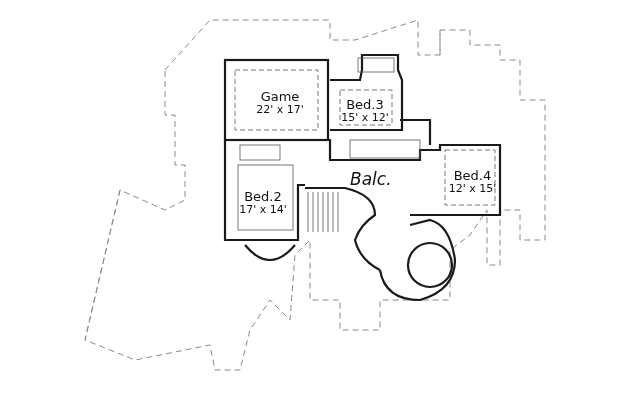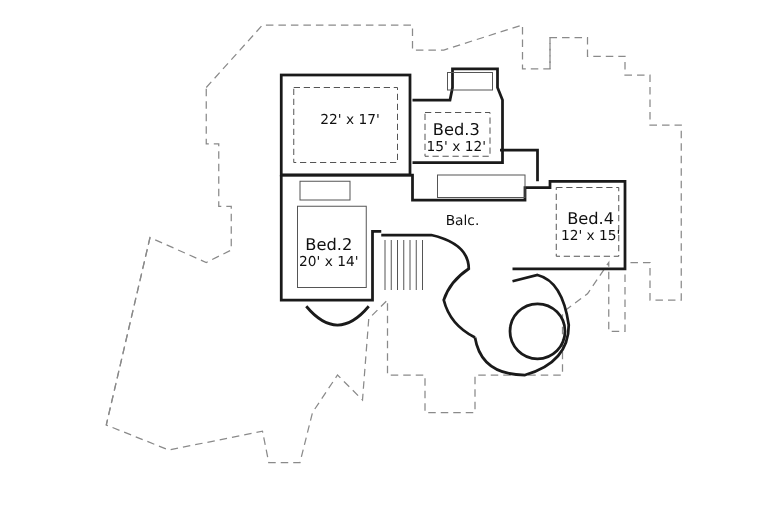--- a/index.html
+++ b/index.html
@@ -1,21 +1,21 @@
 <!DOCTYPE html>
 <html><head>
 <meta charset="utf-8">
 <style>
   html,body{margin:0;padding:0;background:#fff;}
   body{width:620px;height:415px;overflow:hidden;position:relative;font-family:"DejaVu Sans",sans-serif;}
   svg{position:absolute;left:0;top:0;}
   .room-label{position:absolute;text-align:center;color:#111;line-height:1.05;}
   .room-name{font-size:13px;display:block;}
   .room-dim{font-size:11px;display:block;}
-  .balc{font-size:11px;}
+  .balc{font-size:17px;font-style:italic;}
 </style>
 </head>
 <body>
 
 <svg width="620" height="415" viewBox="0 0 620 415">
 
   <g fill="none" stroke="#8a8a8a" stroke-width="1" stroke-dasharray="6,4">
     <path d="M165,70 L210,20 L330,20 L330,40 L355,40 L355,40 L418,20 L418,55 L440,55 L440,30 L470,30 L470,45 L500,45 L500,60 L520,60 L520,100 L545,100 L545,240 L520,240 L520,210 L500,210 L500,265 L487,265 L487,210 L470,235 L450,250 L450,300 L380,300 L380,330 L340,330 L340,300 L310,300 L310,240 L295,255 L290,320 L270,300 L250,330 L240,370 L215,370 L210,345 L135,360 L85,340 L120,190 L165,210 L185,200 L185,165 L175,165 L175,115 L165,115 Z"></path>
     <path d="M120,190 L85,340"></path>
     <path d="M440,55 L440,30"></path>
@@ -53,27 +53,28 @@
         <line x1="333" y1="192" x2="333" y2="232"></line>
       <line x1="338" y1="192" x2="338" y2="232"></line>
     </g>
     <rect x="358" y="58" width="36" height="14"></rect>
     <rect x="350" y="140" width="70" height="18"></rect>
     <rect x="240" y="145" width="40" height="15"></rect>
   </g>
 </svg>
 
 <div class="room-label" style="left:240px;top:90px;width:80px;">
+  <span class="room-name">Game</span>
   <span class="room-dim">22' x 17'</span>
 </div>
 <div class="room-label" style="left:330px;top:98px;width:70px;text-align:center;">
   <span class="room-name">Bed.3</span>
   <span class="room-dim">15' x 12'</span>
 </div>
 <div class="room-label" style="left:228px;top:190px;width:70px;">
   <span class="room-name">Bed.2</span>
-  <span class="room-dim">20' x 14'</span>
+  <span class="room-dim">17' x 14'</span>
 </div>
 <div class="room-label" style="left:440px;top:169px;width:65px;text-align:center;">
   <span class="room-name">Bed.4</span>
   <span class="room-dim">12' x 15'</span>
 </div>
 <div class="room-label balc" style="left:350px;top:171px;width:40px;">Balc.</div>
 
 </body></html>

